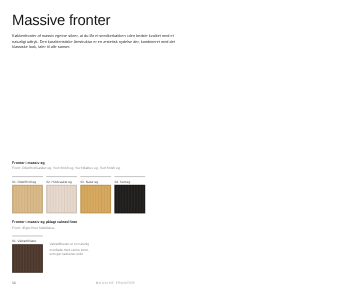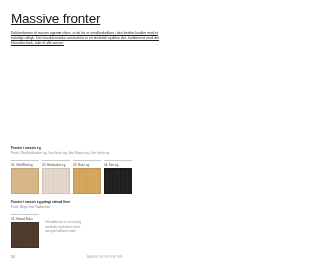--- a/index.html
+++ b/index.html
@@ -15,21 +15,20 @@
     color: #1b1b1b;
     -webkit-font-smoothing: antialiased;
   }
 
   .page {
     position: relative;
     width: 200px;
     height: 268px;
     background: #ffffff;
     box-sizing: border-box;
-    text-decoration: underline;
   }
 
   
   .content {
     padding: 0 11px;
     box-sizing: border-box;
   }
 
   .page-title {
     margin: 0;

